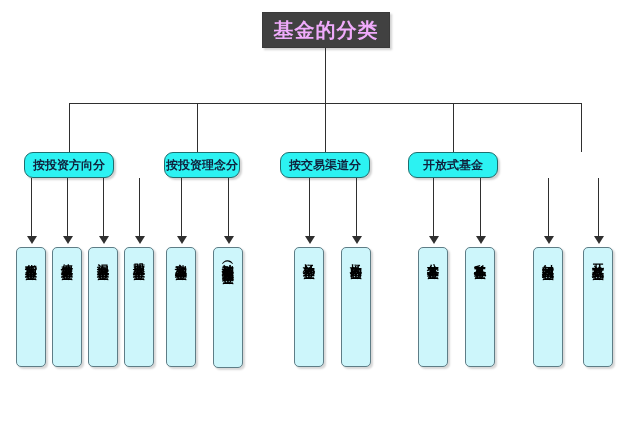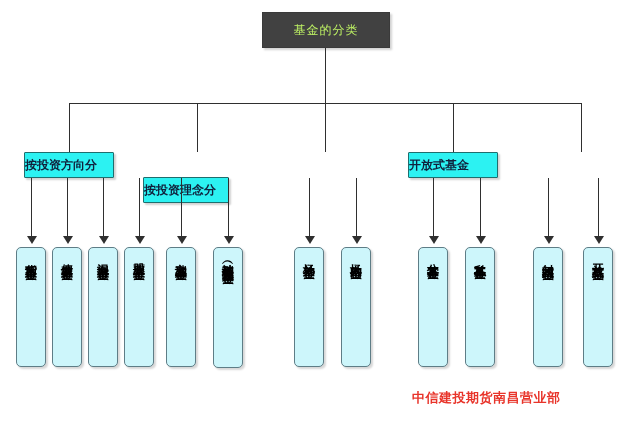--- a/index.html
+++ b/index.html
@@ -27,38 +27,39 @@
     height: 36px;
     background: #414141;
     border: 1px solid #3a3a3a;
     box-sizing: border-box;
     display: flex;
     align-items: center;
     justify-content: center;
     box-shadow: 2px 2px 2px rgba(0,0,0,0.18);
   }
   .root-box .root-label {
-    color: #bef264;
-    font-size: 12px;
-    font-weight: normal;
+    color: #f0abfc;
+    font-size: 20px;
+    font-weight: bold;
     letter-spacing: 1px;
     line-height: 1;
   }
 
   
   .cat-box {
     position: absolute;
     top: 152px;
     height: 26px;
     background: #2cf2f2;
     border: 1px solid #1f6e6e;
-    border-radius: 1px;
+    border-radius: 9px;
     box-sizing: border-box;
     display: flex;
     align-items: center;
+    justify-content: center;
     box-shadow: 2px 2px 2px rgba(0,0,0,0.18);
     font-family: Liberation Serif, serif;
   }
   .cat-box .cat-label {
     color: #10223d;
     font-size: 12px;
     font-weight: bold;
     line-height: 1;
     white-space: nowrap;
   }
@@ -140,22 +141,25 @@
 
   <div class="vline" style="left:69px; top:103px; height:49px;"></div>
   <div class="vline" style="left:197px; top:103px; height:49px;"></div>
   <div class="vline" style="left:325px; top:103px; height:49px;"></div>
   <div class="vline" style="left:453px; top:103px; height:49px;"></div>
   <div class="vline" style="left:581px; top:103px; height:49px;"></div>
 
   <div class="cat-box" style="left:24px; width:90px;">
     <span class="cat-label">按投资方向分</span>
   </div>
-  <div class="cat-box" style="left:143px; width:86px;margin-top:25px;">
+  <div class="cat-box" style="left:164px; width:76px;">
     <span class="cat-label">按投资理念分</span>
+  </div>
+  <div class="cat-box" style="left:280px; width:90px;">
+    <span class="cat-label">按交易渠道分</span>
   </div>
   <div class="cat-box" style="left:408px; width:90px;">
     <span class="cat-label">开放式基金</span>
   </div>
 
   <div class="arrow-line" style="left:31px; top:178px; height:60px;"></div>
   <div class="arrow-head" style="left:27px; top:236px;"></div>
   <div class="arrow-line" style="left:67px; top:178px; height:60px;"></div>
   <div class="arrow-head" style="left:63px; top:236px;"></div>
   <div class="arrow-line" style="left:103px; top:178px; height:60px;"></div>
@@ -217,15 +221,14 @@
     <span class="leaf-label">私募基金</span>
   </div>
 
   <div class="leaf-box" style="left:533px; top:247px; height:120px;">
     <span class="leaf-label">封闭式基金</span>
   </div>
   <div class="leaf-box" style="left:583px; top:247px; height:120px;">
     <span class="leaf-label">开放式基金</span>
   </div>
 
-  <div class="footer-text">中信建投期货南昌营业部</div>
 
 </div>
 
 </body></html>

